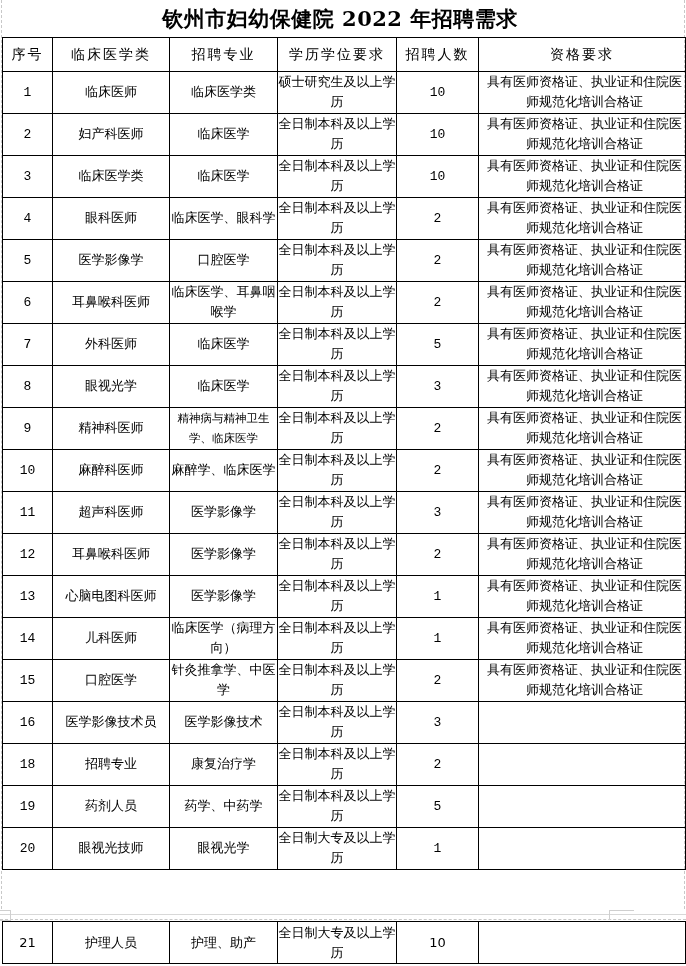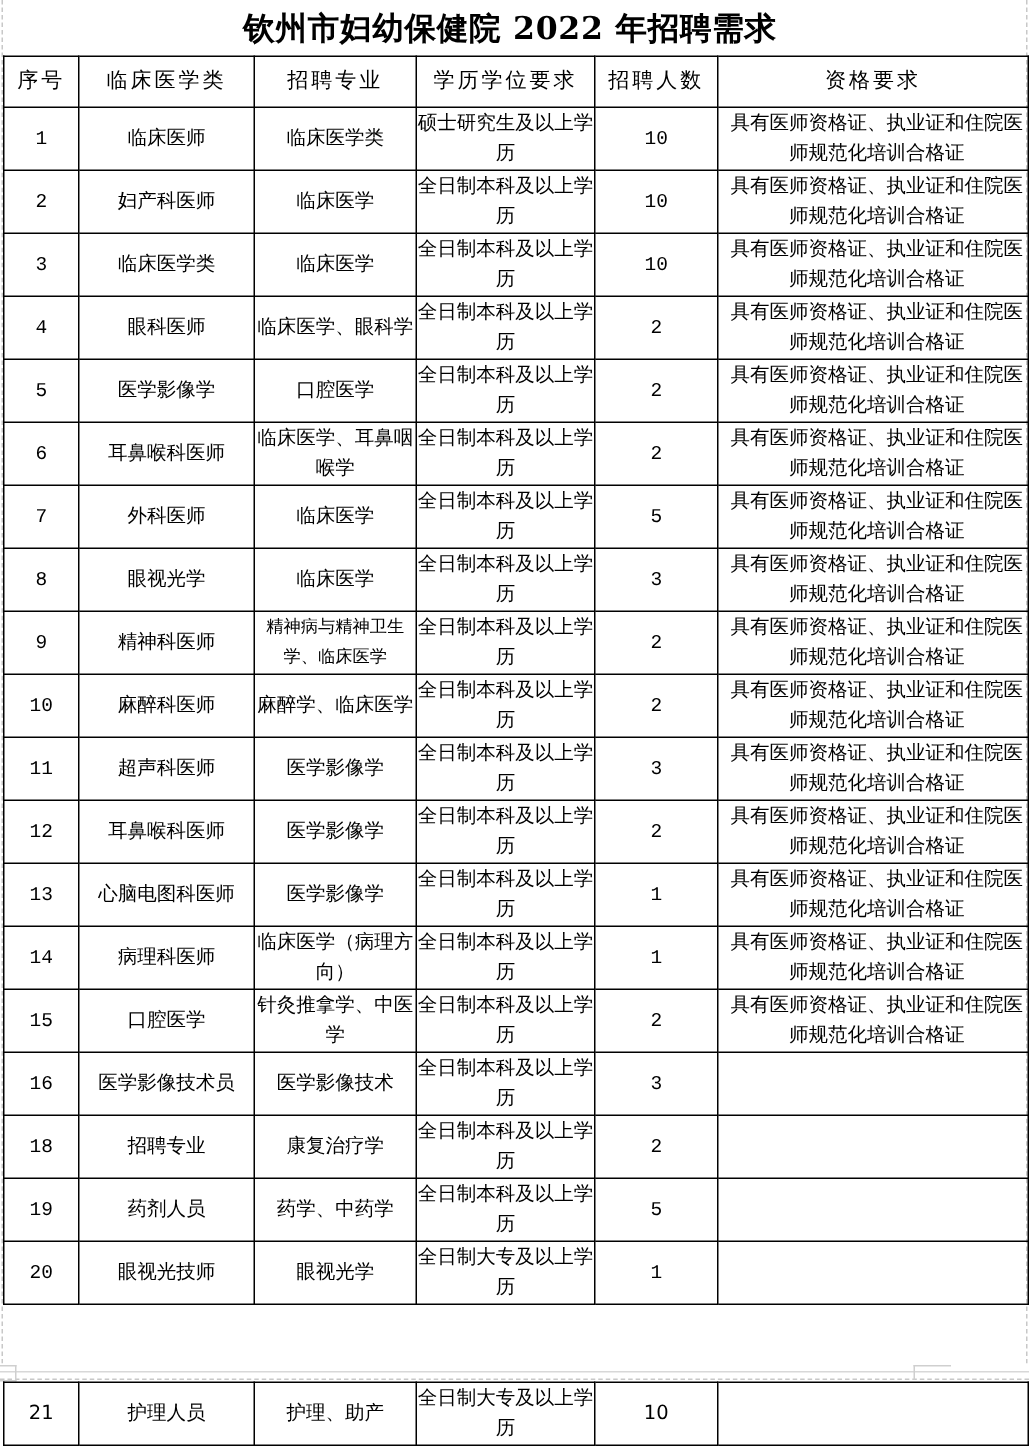--- a/index.html
+++ b/index.html
@@ -150,21 +150,21 @@
       <tr>
         <td>13</td>
         <td>心脑电图科医师</td>
         <td>医学影像学</td>
         <td>全日制本科及以上学历</td>
         <td>1</td>
         <td class="qual">具有医师资格证、执业证和住院医师规范化培训合格证</td>
       </tr>
       <tr>
         <td>14</td>
-        <td>病理科医师</td>
+        <td>儿科医师</td>
         <td>临床医学（病理方向）</td>
         <td>全日制本科及以上学历</td>
         <td>1</td>
         <td class="qual">具有医师资格证、执业证和住院医师规范化培训合格证</td>
       </tr>
       <tr>
         <td>15</td>
         <td>口腔医学</td>
         <td>针灸推拿学、中医学</td>
         <td>全日制本科及以上学历</td>

